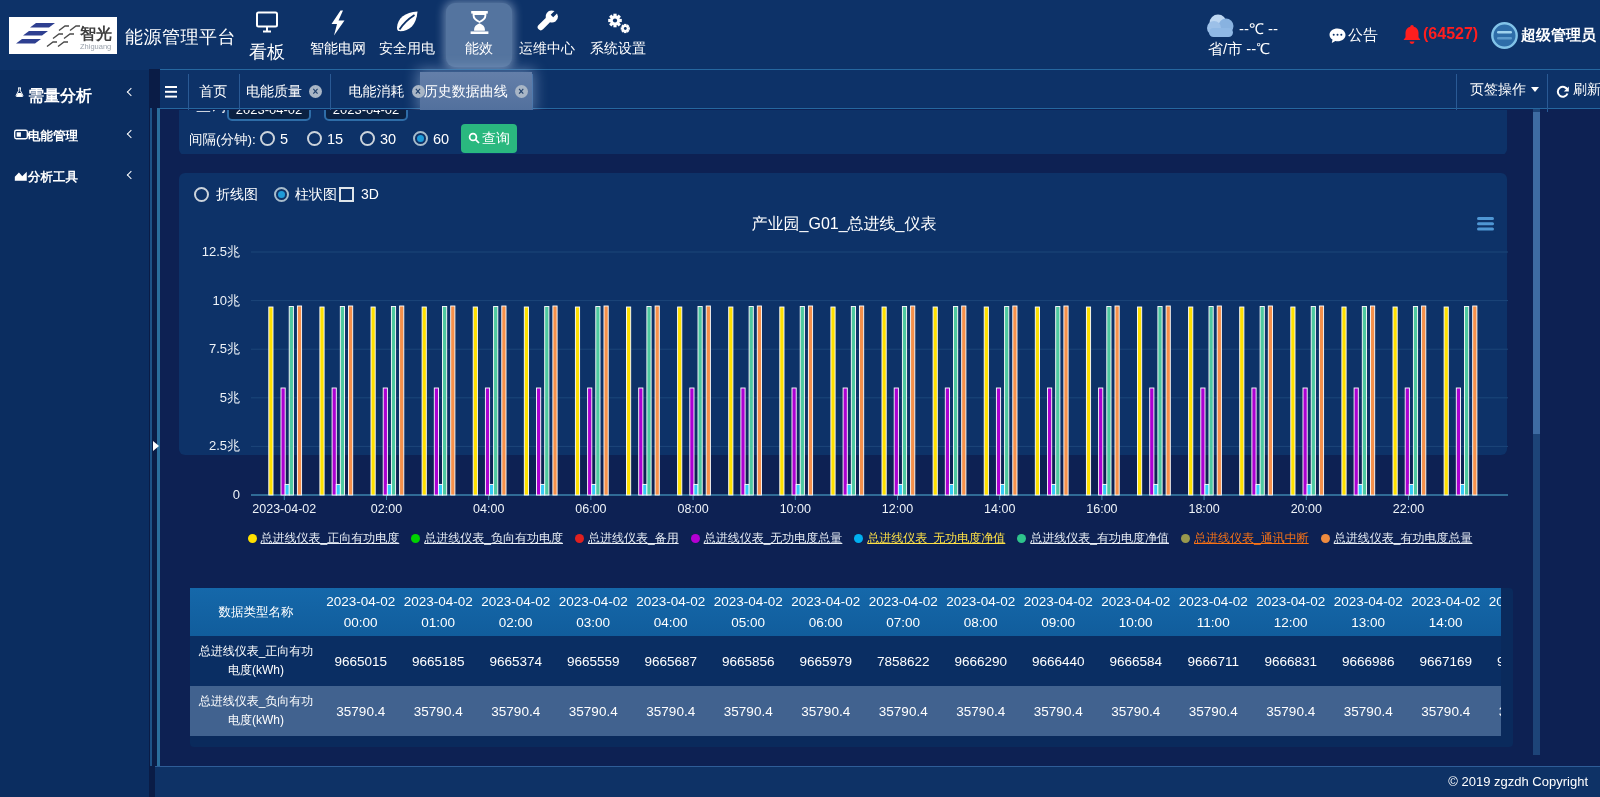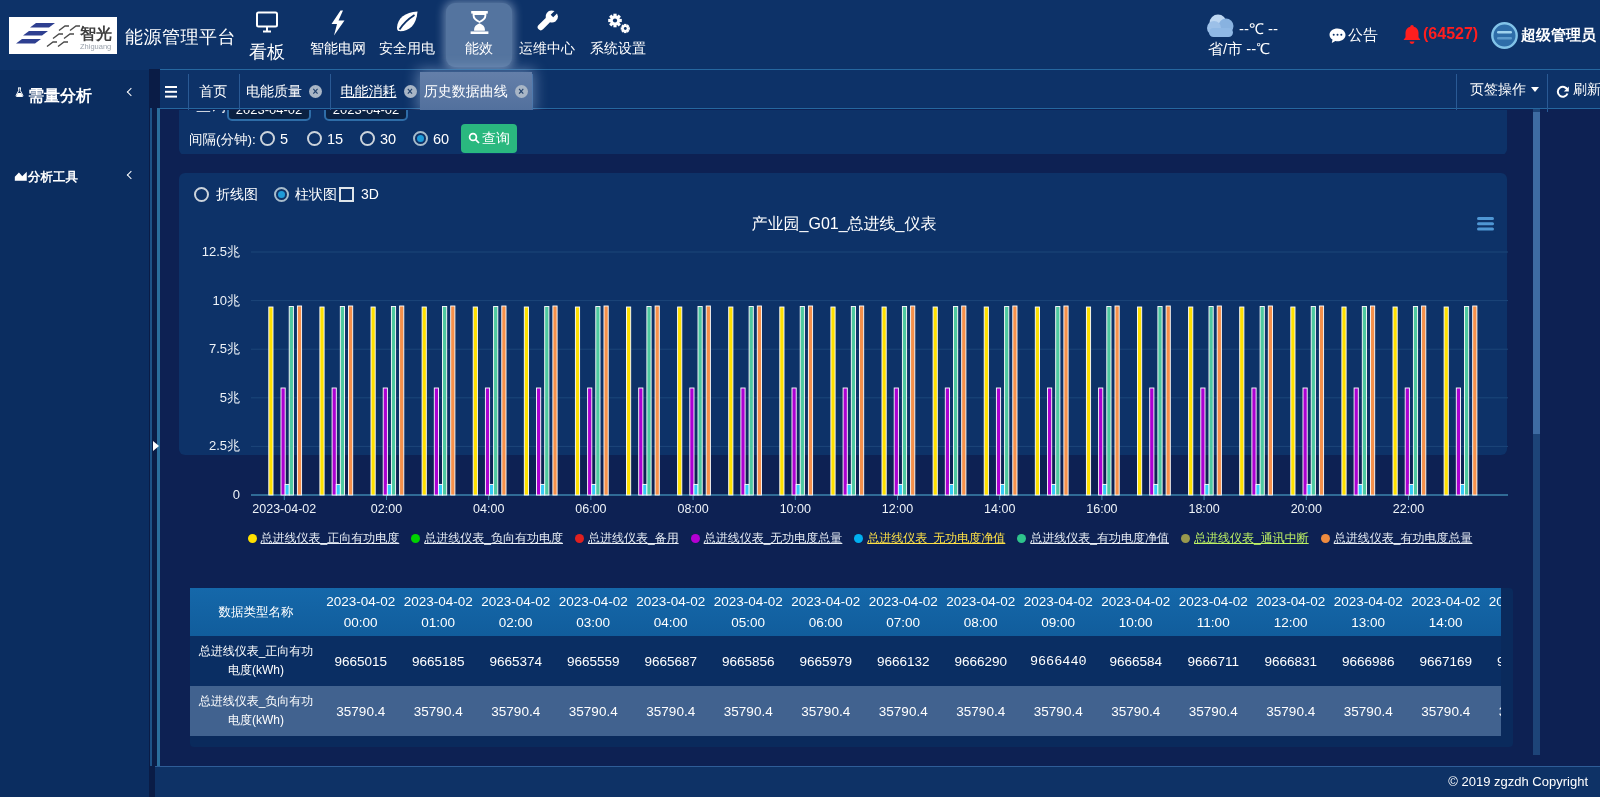--- a/index.html
+++ b/index.html
@@ -117,38 +117,49 @@
 <div class="abs" style="left:33.0px;top:4px;width:1px;height:38px;background:#2a5a95;"></div>
 <div class="abs" style="left:83.5px;top:4px;width:1px;height:38px;background:#2a5a95;"></div>
 <div class="abs" style="left:174.6px;top:4px;width:1px;height:38px;background:#2a5a95;"></div>
 <div class="abs" style="left:264.6px;top:4px;width:1px;height:38px;background:#2a5a95;"></div>
 <div class="abs" style="left:377.0px;top:4px;width:1px;height:38px;background:#2a5a95;"></div>
 <div class="abs" style="left:1301.0px;top:4px;width:1px;height:38px;background:#2a5a95;"></div>
 <div class="abs" style="left:1392.0px;top:4px;width:1px;height:38px;background:#2a5a95;"></div>
 <div class="abs" style="left:264.6px;top:2px;width:112.4px;height:38px;background:linear-gradient(#647fa9,#52709d);box-shadow:0 0 14px 3px rgba(190,215,245,0.4);"></div>
 <div class="abs" style="left:33.0px;top:2px;width:50.5px;height:38px;line-height:38px;text-align:center;color:#fff;font-size:14px;">首页</div>
 <div class="abs" style="left:83.5px;top:2px;width:91.0px;height:38px;line-height:38px;text-align:center;color:#fff;font-size:14px;">电能质量<span style="display:inline-block;width:13px;height:13px;border-radius:50%;background:#a9b6c6;color:#20406c;font-size:10px;line-height:13px;text-align:center;vertical-align:1px;margin-left:7px;font-weight:bold;">×</span></div>
-<div class="abs" style="left:168px;top:2px;width:111px;height:38px;line-height:38px;text-align:center;color:#fff;font-size:14px;text-decoration:underline;">电能消耗<span style="display:inline-block;width:13px;height:13px;border-radius:50%;background:#a9b6c6;color:#20406c;font-size:10px;line-height:13px;text-align:center;vertical-align:1px;margin-left:7px;font-weight:bold;">×</span></div>
+<div class="abs" style="left:176px;top:2px;width:111px;height:38px;line-height:38px;text-align:center;color:#fff;font-size:14px;">电能消耗<span style="display:inline-block;width:13px;height:13px;border-radius:50%;background:#a9b6c6;color:#20406c;font-size:10px;line-height:13px;text-align:center;vertical-align:1px;margin-left:7px;font-weight:bold;">×</span></div>
 <div class="abs" style="left:264.6px;top:2px;width:112.4px;height:38px;line-height:38px;text-align:center;color:#fff;font-size:14px;">历史数据曲线<span style="display:inline-block;width:13px;height:13px;border-radius:50%;background:#a9b6c6;color:#20406c;font-size:10px;line-height:13px;text-align:center;vertical-align:1px;margin-left:7px;font-weight:bold;">×</span></div>
 <div class="abs" style="left:1315px;top:11px;font-size:14px;color:#fff;">页签操作<span style="display:inline-block;width:0;height:0;border-left:4px solid transparent;border-right:4px solid transparent;border-top:5px solid #fff;margin-left:5px;vertical-align:2px;"></span></div>
 <svg class="abs" style="left:1401px;top:15px;" width="13" height="13" viewBox="0 0 13 13">
 <path d="M11.5 5 A 5 5 0 1 0 11.5 8.5" stroke="#fff" stroke-width="2" fill="none"></path>
 <polygon points="12.8,1.5 12.8,6.5 7.8,6.5" fill="#fff"></polygon>
 </svg>
 <div class="abs" style="left:1418px;top:11px;font-size:14px;color:#fff;white-space:nowrap;">刷新</div>
 </div>
 <div class="abs" style="left:0;top:70px;width:149px;height:728px;background:#0b2d60;">
 <div class="abs" style="left:0;top:3px;width:149px;height:41px;">
       <div class="abs" style="left:14px;top:13px;">
         <svg width="11" height="13" viewBox="0 0 18 17">
           <path d="M6.5 1 h5 M7.6 1 v4.5 L3.6 13 a1.4 1.4 0 0 0 1.3 2 h8.2 a1.4 1.4 0 0 0 1.3 -2 L10.4 5.5 V1" stroke="#fff" stroke-width="1.6" fill="none"></path>
           <path d="M6.3 9.5 h5.4 l2 3.9 a.6.6 0 0 1 -.55 .9 H4.85 a.6.6 0 0 1 -.55 -.9 z" fill="#fff"></path>
         </svg>
       </div>
       <div class="abs" style="left:28px;top:13px;font-size:16px;font-weight:bold;color:#fff;">需量分析</div>
+      <div class="abs" style="left:128px;top:16px;width:6px;height:6px;border-left:1.8px solid #fff;border-bottom:1.8px solid #fff;transform:rotate(45deg);"></div>
+    </div>
+<div class="abs" style="left:0;top:45px;width:149px;height:41px;">
+      <div class="abs" style="left:14px;top:13px;">
+        <svg width="16" height="13" viewBox="0 0 19 14">
+          <rect x="0.8" y="2" width="15" height="10" rx="2" fill="none" stroke="#fff" stroke-width="1.6"></rect>
+          <rect x="16.5" y="5" width="2.2" height="4" rx="1" fill="#fff"></rect>
+          <rect x="3.2" y="4.4" width="5" height="5.2" fill="#fff"></rect>
+        </svg>
+      </div>
+      <div class="abs" style="left:28px;top:13px;font-size:12.5px;font-weight:bold;color:#fff;">电能管理</div>
       <div class="abs" style="left:128px;top:16px;width:6px;height:6px;border-left:1.8px solid #fff;border-bottom:1.8px solid #fff;transform:rotate(45deg);"></div>
     </div>
 <div class="abs" style="left:0;top:86px;width:149px;height:41px;">
       <div class="abs" style="left:14px;top:13px;">
         <svg width="14" height="13" viewBox="0 0 17 15">
           <path d="M1 14 V9 L6 4 l4 4.5 L15.5 3 V14 z" fill="#fff"></path>
         </svg>
       </div>
       <div class="abs" style="left:28px;top:13px;font-size:12.5px;font-weight:bold;color:#fff;">分析工具</div>
       <div class="abs" style="left:128px;top:16px;width:6px;height:6px;border-left:1.8px solid #fff;border-bottom:1.8px solid #fff;transform:rotate(45deg);"></div>
@@ -288,21 +299,21 @@
       <span style="display:inline-flex;align-items:center;margin:0 6px;">
         <span style="width:9px;height:9px;border-radius:50%;background:#00b0f0;margin-right:4px;flex:none;"></span>
         <span style="font-size:12px;color:#fde047;text-decoration:underline;font-family:Liberation Serif, serif;">总进线仪表_无功电度净值</span>
       </span>
       <span style="display:inline-flex;align-items:center;margin:0 6px;">
         <span style="width:9px;height:9px;border-radius:50%;background:#2ec48c;margin-right:4px;flex:none;"></span>
         <span style="font-size:12px;color:#e9eff6;text-decoration:underline;">总进线仪表_有功电度净值</span>
       </span>
       <span style="display:inline-flex;align-items:center;margin:0 6px;">
         <span style="width:9px;height:9px;border-radius:50%;background:#99994d;margin-right:4px;flex:none;"></span>
-        <span style="font-size:12px;color:#bef264;text-decoration:underline;">总进线仪表_通讯中断</span>
+        <span style="font-size:12px;color:#f97316;text-decoration:underline;">总进线仪表_通讯中断</span>
       </span>
       <span style="display:inline-flex;align-items:center;margin:0 6px;">
         <span style="width:9px;height:9px;border-radius:50%;background:#ef8b3f;margin-right:4px;flex:none;"></span>
         <span style="font-size:12px;color:#e9eff6;text-decoration:underline;">总进线仪表_有功电度总量</span>
       </span>
     </div>
 </div>
 <div class="abs" style="left:190px;top:588px;width:1323px;height:159px;background:#0a2a5c;border-radius:4px;"></div>
 <div class="abs" style="left:190px;top:588px;width:1311px;height:148px;overflow:hidden;">
 <table style="border-collapse:collapse;table-layout:fixed;width:1372px;">
@@ -328,23 +339,23 @@
         </tr>
         <tr style="height:50px;background:#0a2e63;">
           <td style="text-align:center;color:#fff;font-size:12px;line-height:19px;white-space:nowrap;">总进线仪表_正向有功<br>电度(kWh)</td>
           <td style="text-align:center;color:#fff;font-size:13.5px;">9665015</td>
           <td style="text-align:center;color:#fff;font-size:13.5px;">9665185</td>
           <td style="text-align:center;color:#fff;font-size:13.5px;">9665374</td>
           <td style="text-align:center;color:#fff;font-size:13.5px;">9665559</td>
           <td style="text-align:center;color:#fff;font-size:13.5px;">9665687</td>
           <td style="text-align:center;color:#fff;font-size:13.5px;">9665856</td>
           <td style="text-align:center;color:#fff;font-size:13.5px;">9665979</td>
-          <td style="text-align:center;color:#fff;font-size:13.5px;">9666132</td>
+          <td style="text-align:center;color:#fff;font-size:13.5px;">7858622</td>
           <td style="text-align:center;color:#fff;font-size:13.5px;">9666290</td>
-          <td style="text-align:center;color:#fff;font-size:13.5px;font-family:Liberation Mono, monospace;">9666440</td>
+          <td style="text-align:center;color:#fff;font-size:13.5px;">9666440</td>
           <td style="text-align:center;color:#fff;font-size:13.5px;">9666584</td>
           <td style="text-align:center;color:#fff;font-size:13.5px;">9666711</td>
           <td style="text-align:center;color:#fff;font-size:13.5px;">9666831</td>
           <td style="text-align:center;color:#fff;font-size:13.5px;">9666986</td>
           <td style="text-align:center;color:#fff;font-size:13.5px;">9667169</td>
           <td style="text-align:center;color:#fff;font-size:13.5px;">9667315</td>
         </tr>
         <tr style="height:50px;background:#41628f;">
           <td style="text-align:center;color:#fff;font-size:12px;line-height:19px;white-space:nowrap;">总进线仪表_负向有功<br>电度(kWh)</td>
           <td style="text-align:center;color:#fff;font-size:13.5px;">35790.4</td>

